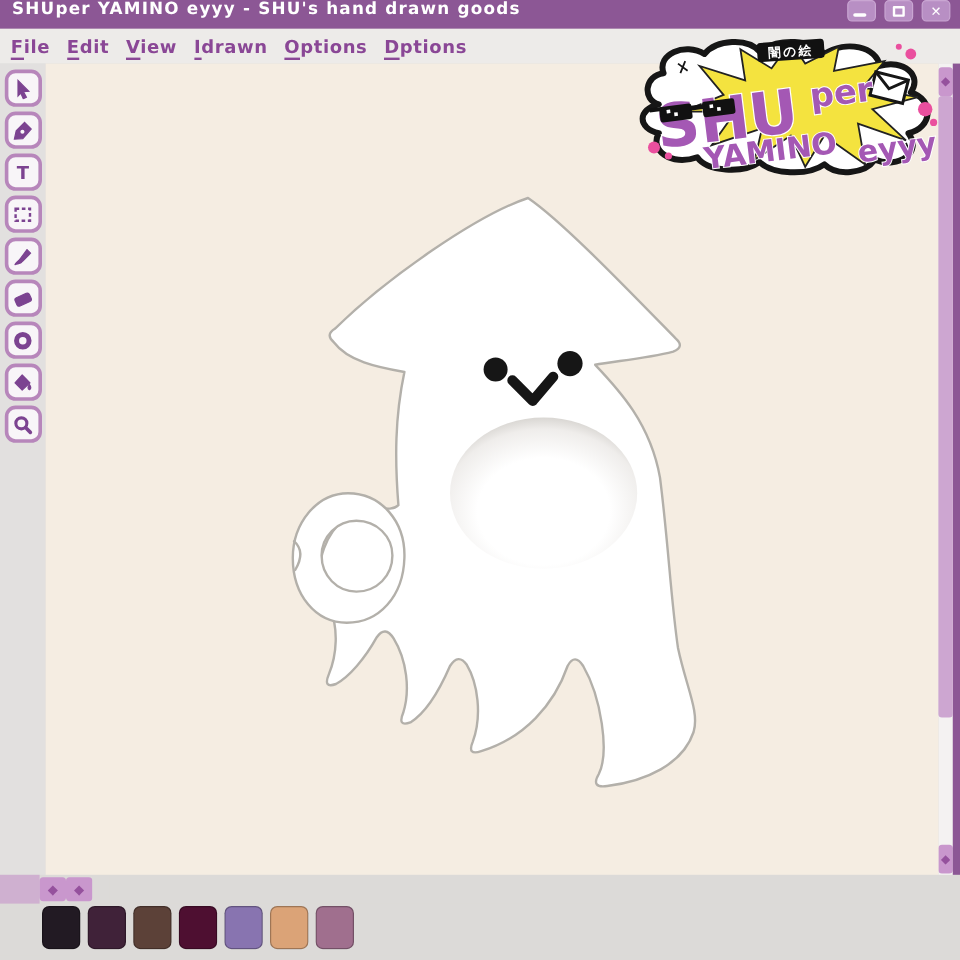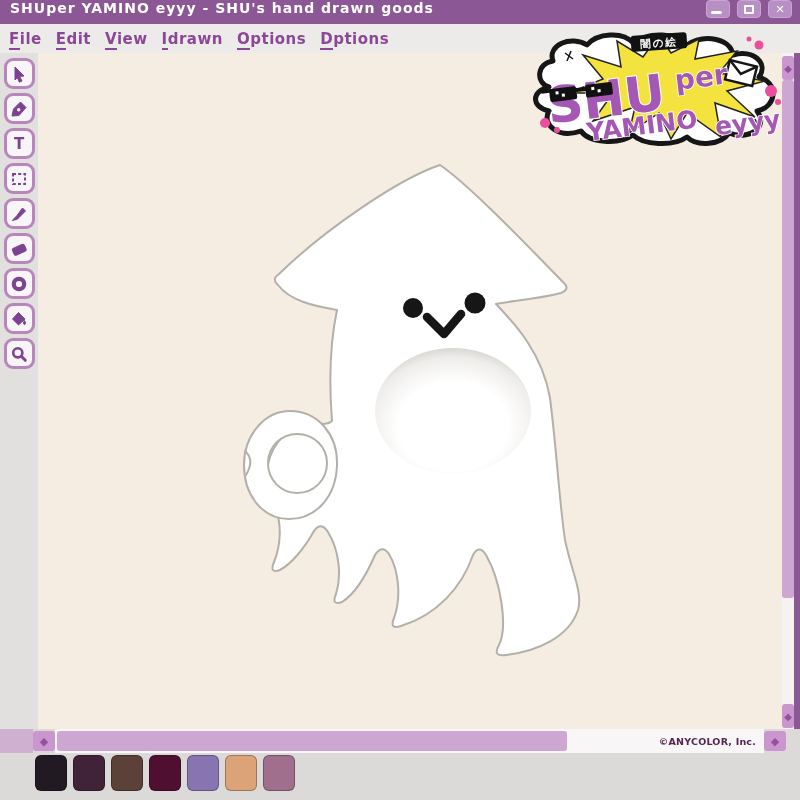--- a/index.html
+++ b/index.html
@@ -211,24 +211,20 @@
       </div>
     </div>
     <div class="right-border"></div>
   </div>
 
   <div class="hscroll-row">
     <div class="h-cap"></div>
     <div class="scroll-btn h">
       <span>◆</span>
     </div>
-    <div class="htrack">
-      <div class="hthumb"></div>
-      <div class="copyright">©ANYCOLOR, Inc.</div>
-    </div>
     <div class="scroll-btn h">
       <span>◆</span>
     </div>
     <div class="h-corner"></div>
   </div>
 
   <div class="bottombar">
     <div class="swatch" style="background: rgb(34, 26, 35);"></div>
     <div class="swatch" style="background: rgb(64, 34, 57);"></div>
     <div class="swatch" style="background: rgb(92, 65, 56);"></div>

